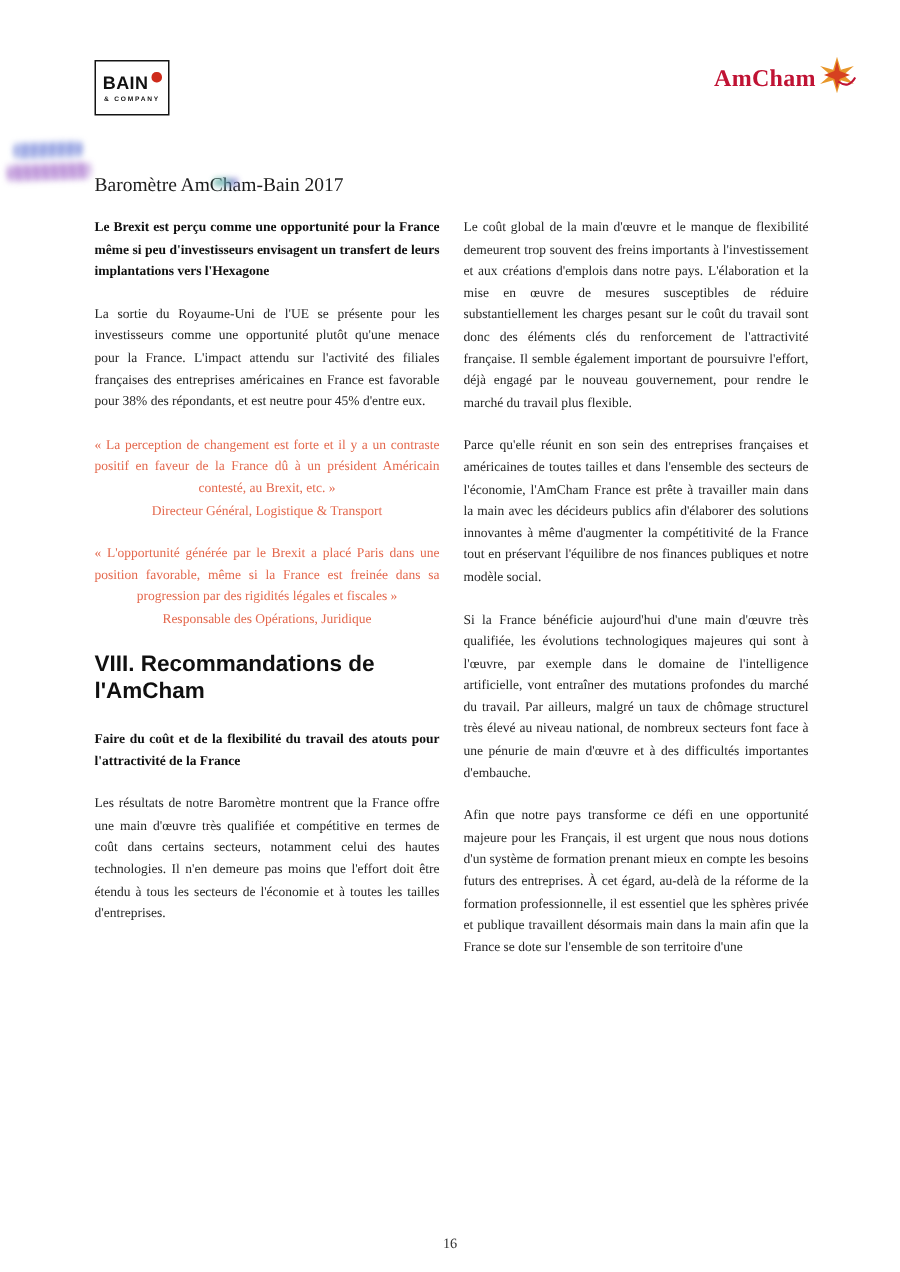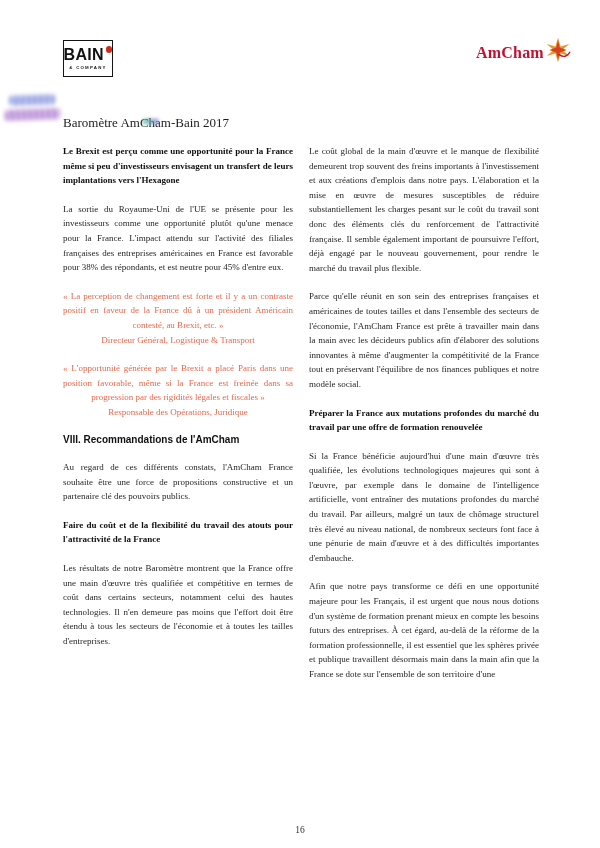--- a/index.html
+++ b/index.html
@@ -11,21 +11,21 @@
   }
 
   
   .bain-logo {
     position:absolute; left:63px; top:40px; width:50px; height:37px;
     border:1.6px solid #141414; background:#fff;
     display:flex; flex-direction:column; align-items:center; justify-content:center; gap:2px;
   }
   .bain-top { display:flex; align-items:flex-start; gap:2px;
     font-family:"Liberation Sans",sans-serif; font-weight:bold;
-    font-size:16px; letter-spacing:.3px; color:#111; line-height:1; }
+    font-size:12px; letter-spacing:.3px; color:#111; line-height:1; }
   .bain-dot { width:6.5px; height:6.5px; border-radius:50%; background:#ce2a1a; margin-top:-1px; }
   .bain-bottom { font-family:"Liberation Sans",sans-serif; font-weight:bold;
     font-size:4.4px; letter-spacing:1.2px; color:#111; }
 
   .doc-title { position:absolute; left:63px; top:83px; font-size:13px; color:#1c1c1c;margin-top:32px; }
 
   .watermark { position:absolute; left:5px; top:92px; width:58px; height:38px;
     filter:blur(2.2px); transform:rotate(-2deg); }
   .wm-line { position:absolute; border-radius:3px; opacity:.75; }
   .wm1 { top:3px; left:5px; width:45px; height:10px;
@@ -46,21 +46,21 @@
   .content { position:absolute; left:63px; top:144px; width:476px; display:flex; gap:16px; }
   .col { width:230px; font-size:9px; line-height:14.6px; text-align:justify; color:#262626; }
   .col p { margin-bottom:14px; }
   .h-bold { font-weight:bold; color:#101010; }
 
   .quote { color:#e4694e; margin-bottom:14px; margin-top:1px; }
   .quote .q-text { text-align:justify; text-align-last:center; margin-bottom:0; }
   .quote .q-attr { text-align:left; text-align-last:center; margin-bottom:0; }
 
   .section-heading { font-family:"Liberation Sans",sans-serif; font-weight:bold;
-    font-size:10px; line-height:1.25; color:#101010; text-align:left;
+    font-size:15px; line-height:1.25; color:#101010; text-align:left;
     margin:5px 0 14px 0; }
 
   .footer-page-num { position:absolute; left:0; right:0; top:825px;
     text-align:center; font-size:9.5px; color:#333; }
 </style>
 </head>
 <body>
 
 <div class="page">
 
@@ -100,29 +100,27 @@
         <p class="q-attr">Directeur Général, Logistique &amp; Transport</p>
       </div>
 
 
       <div class="quote">
         <p class="q-text">« L'opportunité générée par le Brexit a placé Paris dans une position favorable, même si la France est freinée dans sa progression par des rigidités légales et fiscales »</p>
         <p class="q-attr">Responsable des Opérations, Juridique</p>
       </div>
 
       <p class="section-heading">VIII. Recommandations de l'AmCham</p>
-      <p>Au regard de ces différents constats, l'AmCham France souhaite être une force de propositions constructive et un partenaire clé des pouvoirs publics.</p>
       <p class="h-bold">Faire du coût et de la flexibilité du travail des atouts pour l'attractivité de la France</p>
       <p>Les résultats de notre Baromètre montrent que la France offre une main d'œuvre très qualifiée et compétitive en termes de coût dans certains secteurs, notamment celui des hautes technologies. Il n'en demeure pas moins que l'effort doit être étendu à tous les secteurs de l'économie et à toutes les tailles d'entreprises.</p>
     </div>
 
     <div class="col">
       <p>Le coût global de la main d'œuvre et le manque de flexibilité demeurent trop souvent des freins importants à l'investissement et aux créations d'emplois dans notre pays. L'élaboration et la mise en œuvre de mesures susceptibles de réduire substantiellement les charges pesant sur le coût du travail sont donc des éléments clés du renforcement de l'attractivité française. Il semble également important de poursuivre l'effort, déjà engagé par le nouveau gouvernement, pour rendre le marché du travail plus flexible.</p>
       <p>Parce qu'elle réunit en son sein des entreprises françaises et américaines de toutes tailles et dans l'ensemble des secteurs de l'économie, l'AmCham France est prête à travailler main dans la main avec les décideurs publics afin d'élaborer des solutions innovantes à même d'augmenter la compétitivité de la France tout en préservant l'équilibre de nos finances publiques et notre modèle social.</p>
-      <p class="h-bold">Préparer la France aux mutations profondes du marché du travail par une offre de formation renouvelée</p>
       <p>Si la France bénéficie aujourd'hui d'une main d'œuvre très qualifiée, les évolutions technologiques majeures qui sont à l'œuvre, par exemple dans le domaine de l'intelligence artificielle, vont entraîner des mutations profondes du marché du travail. Par ailleurs, malgré un taux de chômage structurel très élevé au niveau national, de nombreux secteurs font face à une pénurie de main d'œuvre et à des difficultés importantes d'embauche.</p>
       <p>Afin que notre pays transforme ce défi en une opportunité majeure pour les Français, il est urgent que nous nous dotions d'un système de formation prenant mieux en compte les besoins futurs des entreprises. À cet égard, au-delà de la réforme de la formation professionnelle, il est essentiel que les sphères privée et publique travaillent désormais main dans la main afin que la France se dote sur l'ensemble de son territoire d'une</p>
     </div>
 
   </div>
 
   <div class="footer-page-num">16</div>
 
 </div>
 

